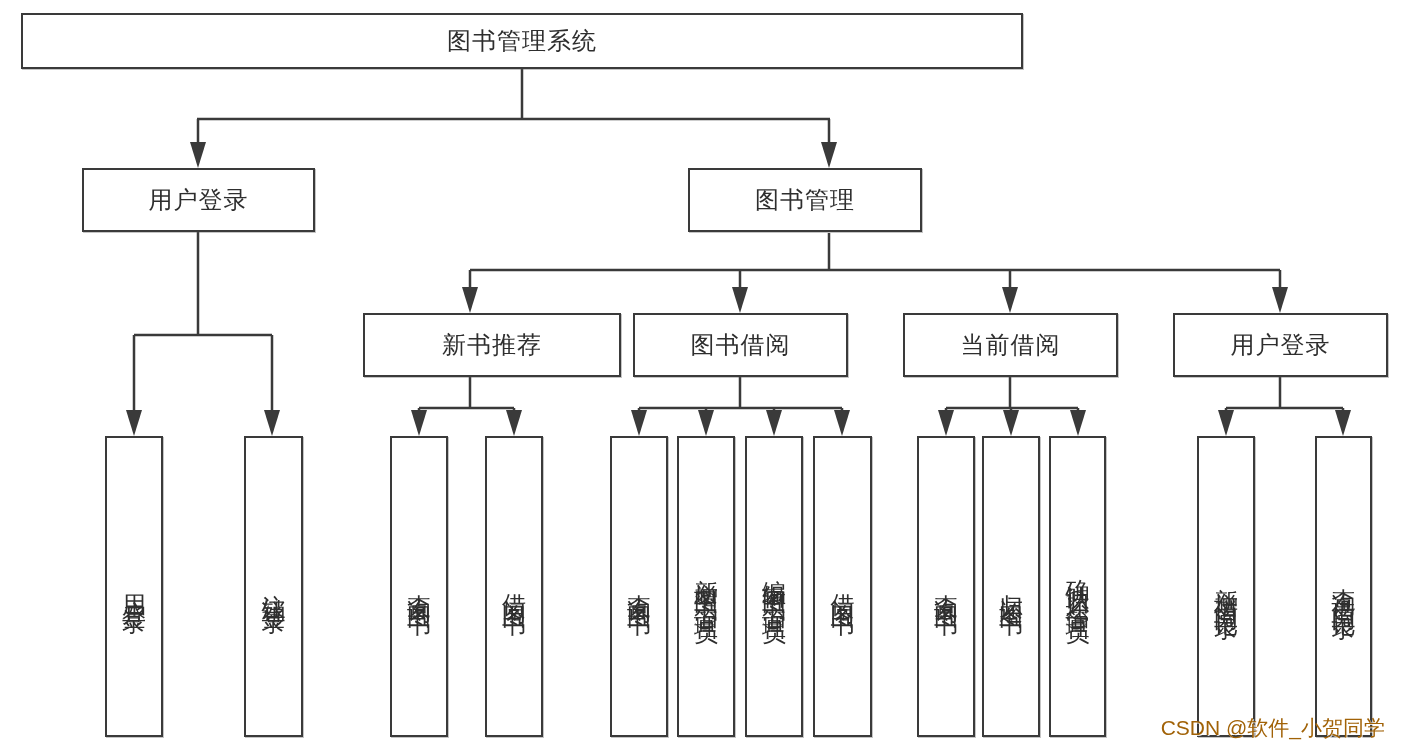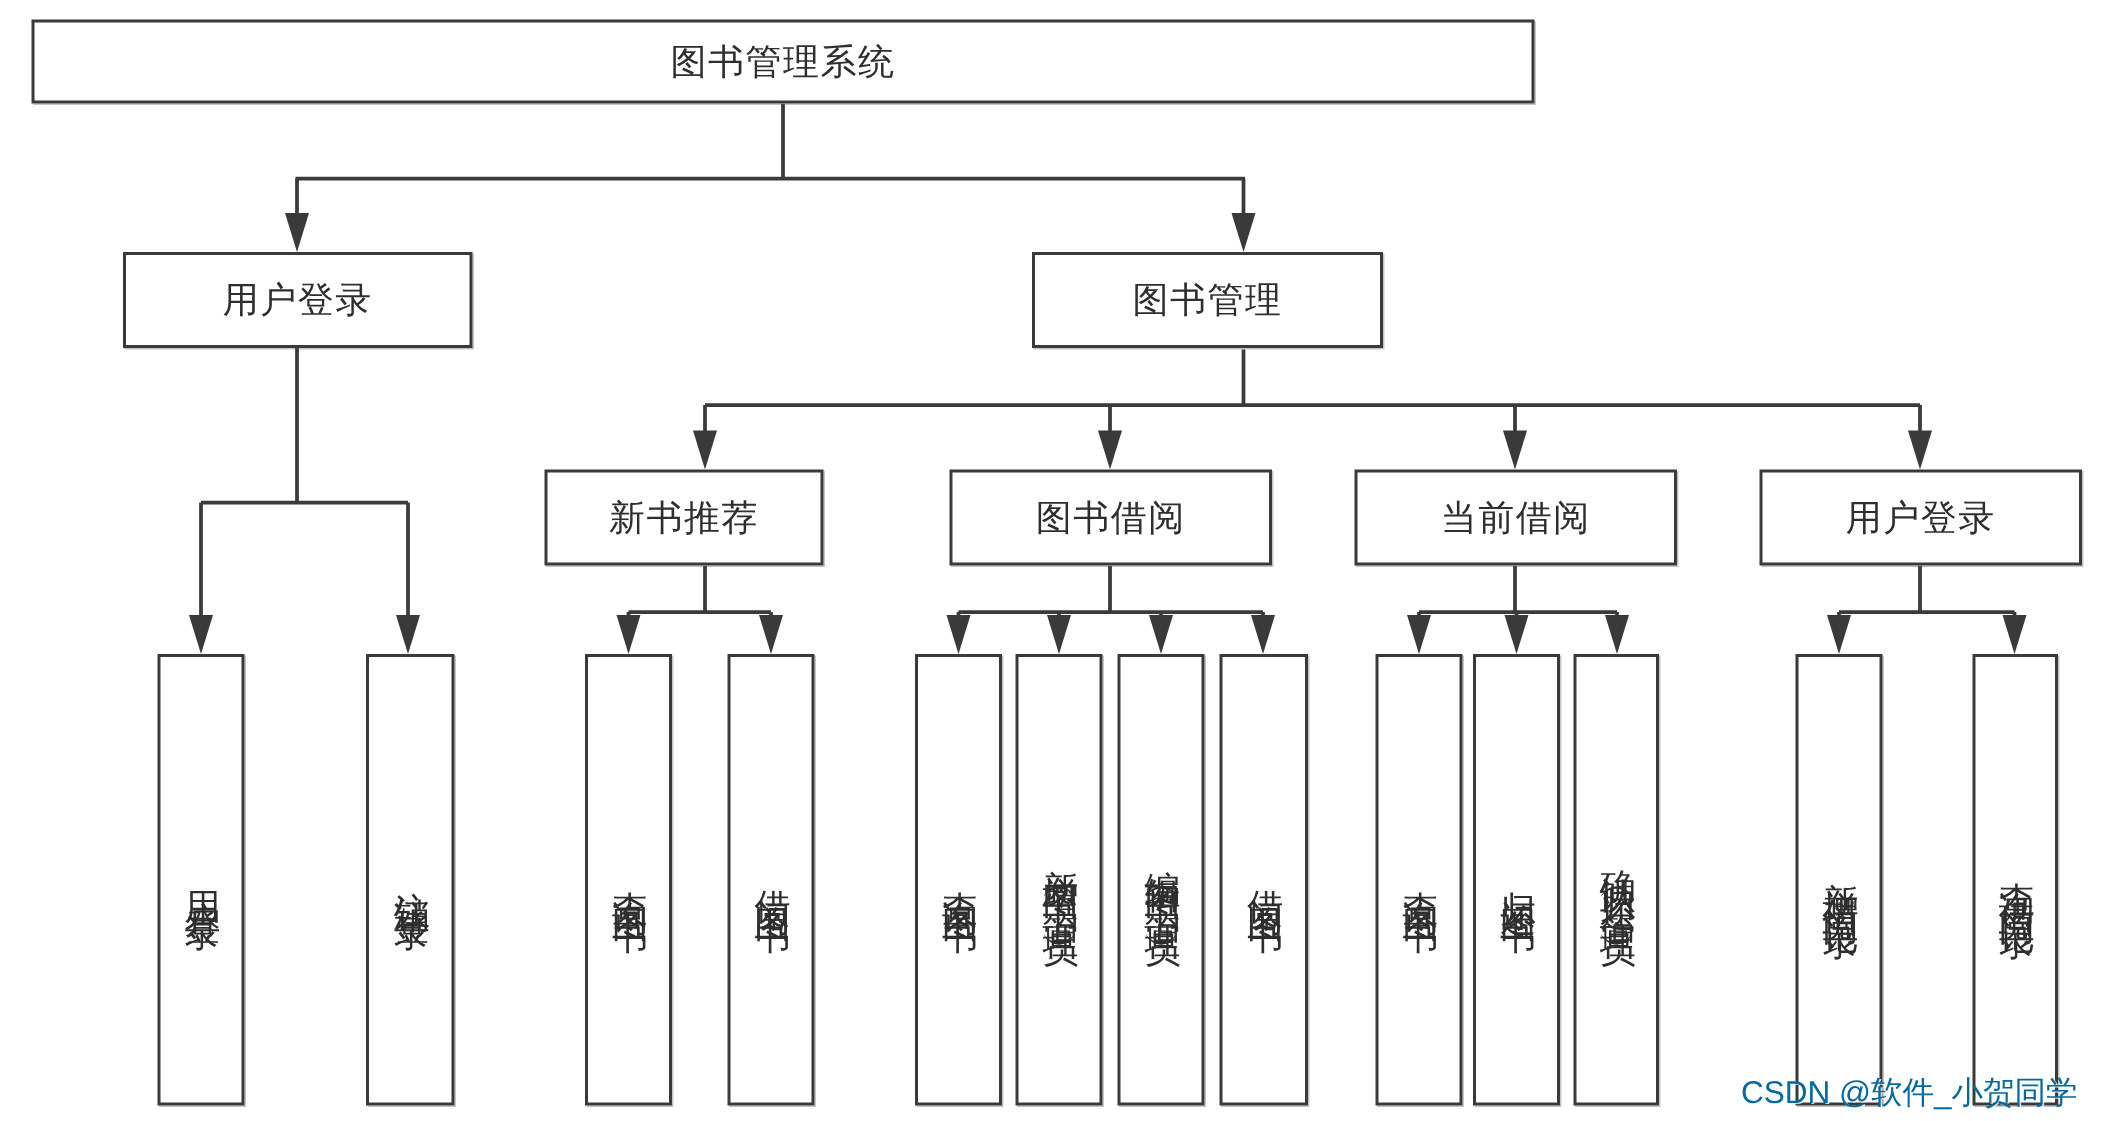--- a/index.html
+++ b/index.html
@@ -35,21 +35,21 @@
     text-orientation: mixed;
     letter-spacing: 6px;
     line-height: 1;
     white-space: nowrap;
   }
   .watermark {
     position: absolute;
     right: 20px;
     bottom: 5px;
     font-size: 21px;
-    color: #0369a1;
+    color: #a16207;
     text-shadow: 1px 1px 0 rgba(255,255,255,0.8);
     pointer-events: none;
     white-space: nowrap;
   }
 </style>
 </head>
 <body>
 
 <div id="canvas">
 
@@ -90,21 +90,21 @@
     <span class="label">图书管理系统</span>
   </div>
 
   <div class="node" style="left:82px; top:168px; width:233px; height:64px;">
     <span class="label">用户登录</span>
   </div>
   <div class="node" style="left:688px; top:168px; width:234px; height:64px;">
     <span class="label">图书管理</span>
   </div>
 
-  <div class="node" style="left:363px; top:313px; width:186px; height:64px;align-items:center;">
+  <div class="node" style="left:363px; top:313px; width:258px; height:64px;align-items:center;">
     <span class="label">新书推荐</span>
   </div>
   <div class="node" style="left:633px; top:313px; width:215px; height:64px;">
     <span class="label">图书借阅</span>
   </div>
   <div class="node" style="left:903px; top:313px; width:215px; height:64px;">
     <span class="label">当前借阅</span>
   </div>
   <div class="node" style="left:1173px; top:313px; width:215px; height:64px;">
     <span class="label">用户登录</span>

